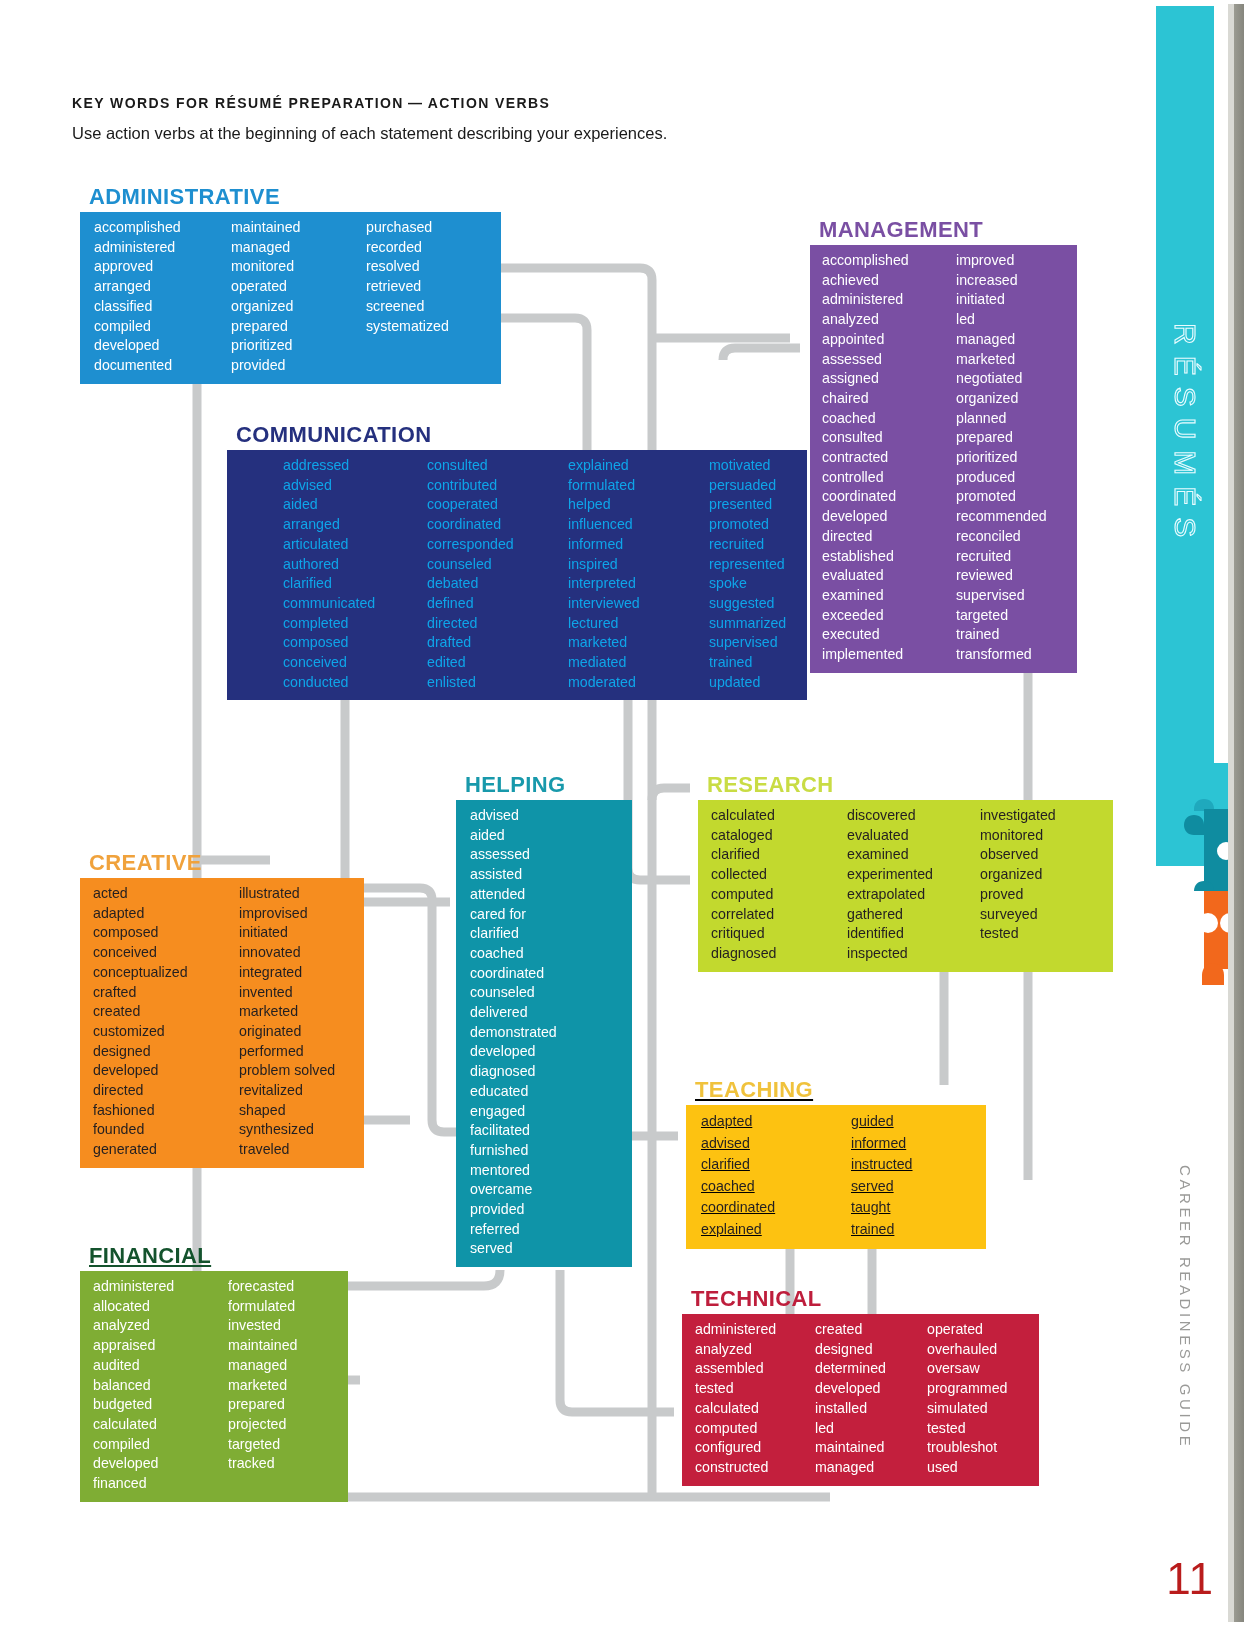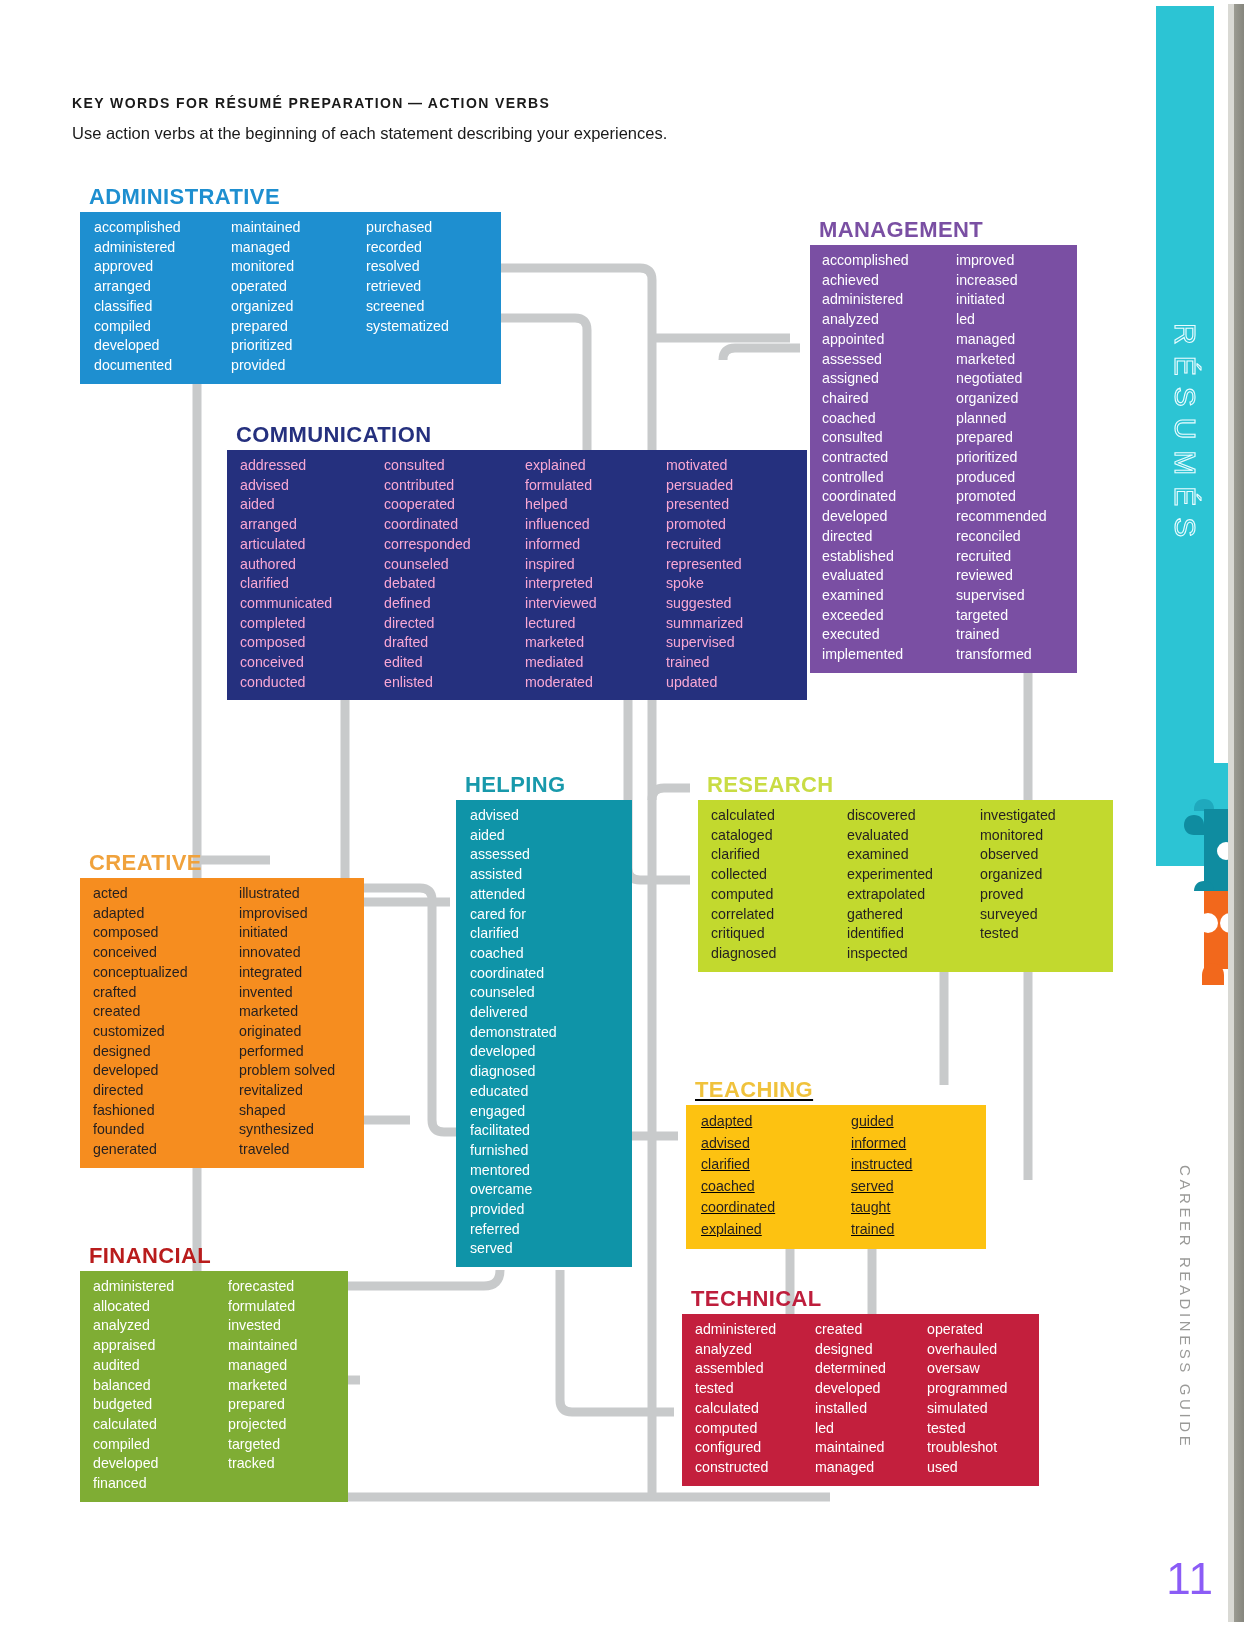--- a/index.html
+++ b/index.html
@@ -26,21 +26,21 @@
       writing-mode:vertical-rl;
       font-size:30px;letter-spacing:11px;color:#2cc4d4;
       -webkit-text-stroke:1.1px #eafcff;
       font-weight:400;}
 
   .guide-label{position:absolute;right:30px;top:1165px;height:360px;width:66px;
       display:flex;align-items:flex-start;justify-content:center;}
   .guide-label span{writing-mode:vertical-rl;font-size:15px;letter-spacing:3.6px;
       color:#9a9a98;font-weight:400;}
 
-  .page-num{position:absolute;right:34px;bottom:22px;font-size:44px;color:#8b5cf6;
+  .page-num{position:absolute;right:34px;bottom:22px;font-size:44px;color:#b91c1c;
       letter-spacing:1px;font-weight:400;}
 
   
   .puzzle{position:absolute;right:16px;top:763px;width:92px;height:222px;}
 
   
   .doc-title{position:absolute;left:72px;top:95px;font-size:14px;font-weight:bold;
       letter-spacing:1.4px;color:#1a1a1a;white-space:nowrap;}
   .doc-sub{position:absolute;left:72px;top:124px;font-size:16.5px;color:#1a1a1a;
       white-space:nowrap;}
@@ -56,21 +56,21 @@
   .cat-col{display:flex;flex-direction:column;}
   .cat-col .w{font-size:14.2px;line-height:19.7px;white-space:nowrap;}
 
   
   .t-admin .cat-title{color:#1e8fd0;}
   .t-admin .cat-box{background:#1e8fd0;}
   .t-admin .w{color:#ffffff;}
 
   .t-comm .cat-title{color:#25307e;}
   .t-comm .cat-box{background:#25307e;}
-  .t-comm .w{color:#f9a8d4;}
+  .t-comm .w{color:#0ea5e9;margin-left:43px;}
 
   .t-mgmt .cat-title{color:#7a4fa3;}
   .t-mgmt .cat-box{background:#7a4fa3;}
   .t-mgmt .w{color:#ffffff;}
 
   .t-creative .cat-title{color:#f0a23c;}
   .t-creative .cat-box{background:#f68d1f;}
   .t-creative .w{color:#231f20;}
 
   .t-helping .cat-title{color:#1899ab;}
@@ -78,21 +78,21 @@
   .t-helping .w{color:#ffffff;}
 
   .t-research .cat-title{color:#c9dc44;}
   .t-research .cat-box{background:#c2d92e;}
   .t-research .w{color:#231f20;}
 
   .t-teaching .cat-title{color:#f0c23c;}
   .t-teaching .cat-box{background:#fdc211;}
   .t-teaching .w{color:#231f20;}
 
-  .t-financial .cat-title{color:#b91c1c;}
+  .t-financial .cat-title{color:#14532d;text-decoration:underline;}
   .t-financial .cat-box{background:#7fad34;}
   .t-financial .w{color:#ffffff;}
 
   .t-technical .cat-title{color:#be1e3c;}
   .t-technical .cat-box{background:#c31f3d;}
   .t-technical .w{color:#ffffff;}
 
   
   #cat-administrative{left:72px;top:186px;}
   #cat-administrative .cat-col{width:135px;}

